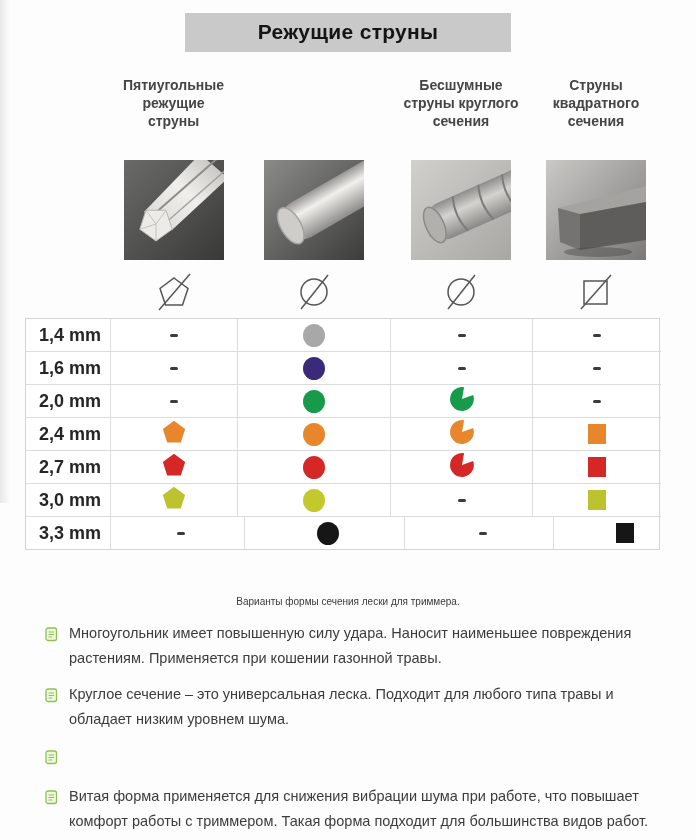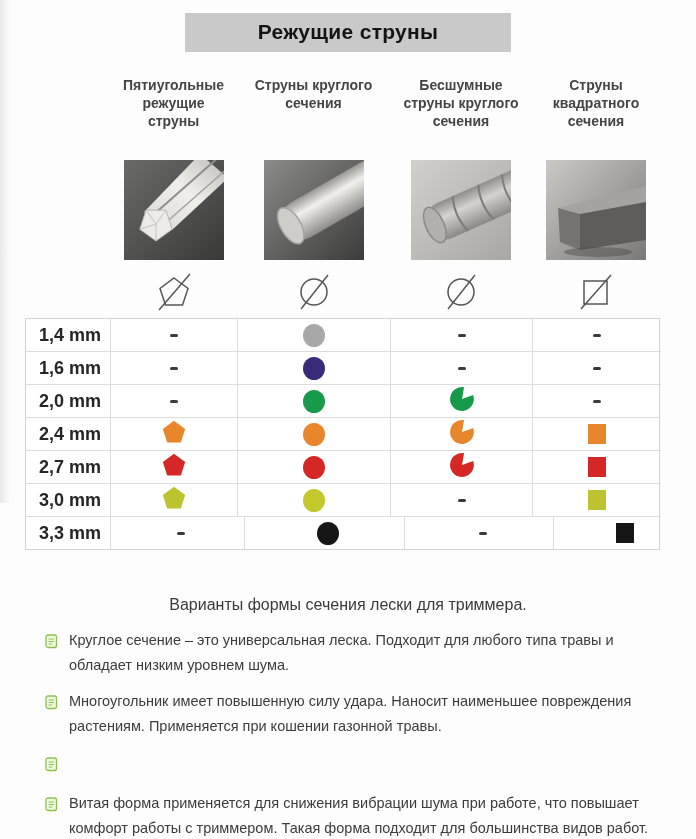--- a/index.html
+++ b/index.html
@@ -68,21 +68,21 @@
     border-right:1px solid #dcdcdc;
   }
   .shape-cell:last-child{ border-right:none; }
   .dash{ width:8px;height:3px;border-radius:2px;background:#3b3b3b; }
   .dot{ width:22px;height:23px;border-radius:50%; }
   .sq{ width:18px;height:20px; }
   
   .caption{
     margin-top:46px;
     text-align:center;
-    font-size:16px;
+    font-size:10px;
     color:#3a3a3a;
   }
   .notes{ margin-top:14px; }
   .note{
     display:flex;
     align-items:flex-start;
     gap:11px;
     padding:0 38px 0 45px;
     margin-bottom:12px;
     font-size:14.5px;
@@ -96,21 +96,20 @@
 
 <div class="edge-shade"></div>
 
 <div class="title-wrap">
   <div class="title-box">Режущие струны</div>
 </div>
 
 <div class="grid head-grid">
   <div class="col-head" style="grid-column:1"></div>
   <div class="col-head" style="grid-column:2">Пятиугольные режущие струны</div>
-  <div class="col-head" style="grid-column:3">Струны круглого сечения</div>
   <div class="col-head" style="grid-column:4">Бесшумные струны круглого сечения</div>
   <div class="col-head" style="grid-column:5">Струны квадратного сечения</div>
 
   <div class="photo-cell" style="grid-column:2">
     <svg width="100" height="100" viewBox="0 0 100 100">
       <defs>
         <linearGradient id="bg1" x1="0" y1="0" x2="1" y2="1">
           <stop offset="0" stop-color="#6a6a68"></stop>
             <stop offset="1" stop-color="#393937"></stop>
         </linearGradient>
@@ -344,33 +343,33 @@
 <div class="notes" id="notes-list">
   <div class="note">
     <span class="nicon">
       <svg width="13" height="15" viewBox="0 0 13 15">
         <rect x="1" y="1" width="10.5" height="12.5" rx="2" fill="#f1f8e0" stroke="#8cc152" stroke-width="1.3"></rect>
         <line x1="3.6" y1="5" x2="9" y2="5" stroke="#8cc152" stroke-width="1"></line>
         <line x1="3.6" y1="7.5" x2="9" y2="7.5" stroke="#8cc152" stroke-width="1"></line>
         <line x1="3.6" y1="10" x2="7.2" y2="10" stroke="#8cc152" stroke-width="1"></line>
       </svg>
     </span>
-    <span class="ntext">Круглое сечение – это универсальная леска. Подходит для любого типа травы и обладает низким уровнем шума.</span>
+    <span class="ntext">Многоугольник имеет повышенную силу удара. Наносит наименьшее повреждения растениям. Применяется при кошении газонной травы.</span>
   </div>
 
   <div class="note">
     <span class="nicon">
       <svg width="13" height="15" viewBox="0 0 13 15">
         <rect x="1" y="1" width="10.5" height="12.5" rx="2" fill="#f1f8e0" stroke="#8cc152" stroke-width="1.3"></rect>
         <line x1="3.6" y1="5" x2="9" y2="5" stroke="#8cc152" stroke-width="1"></line>
         <line x1="3.6" y1="7.5" x2="9" y2="7.5" stroke="#8cc152" stroke-width="1"></line>
         <line x1="3.6" y1="10" x2="7.2" y2="10" stroke="#8cc152" stroke-width="1"></line>
       </svg>
     </span>
-    <span class="ntext">Многоугольник имеет повышенную силу удара. Наносит наименьшее повреждения растениям. Применяется при кошении газонной травы.</span>
+    <span class="ntext">Круглое сечение – это универсальная леска. Подходит для любого типа травы и обладает низким уровнем шума.</span>
   </div>
 
   <div class="note">
     <span class="nicon">
       <svg width="13" height="15" viewBox="0 0 13 15">
         <rect x="1" y="1" width="10.5" height="12.5" rx="2" fill="#f1f8e0" stroke="#8cc152" stroke-width="1.3"></rect>
         <line x1="3.6" y1="5" x2="9" y2="5" stroke="#8cc152" stroke-width="1"></line>
         <line x1="3.6" y1="7.5" x2="9" y2="7.5" stroke="#8cc152" stroke-width="1"></line>
         <line x1="3.6" y1="10" x2="7.2" y2="10" stroke="#8cc152" stroke-width="1"></line>
       </svg>

